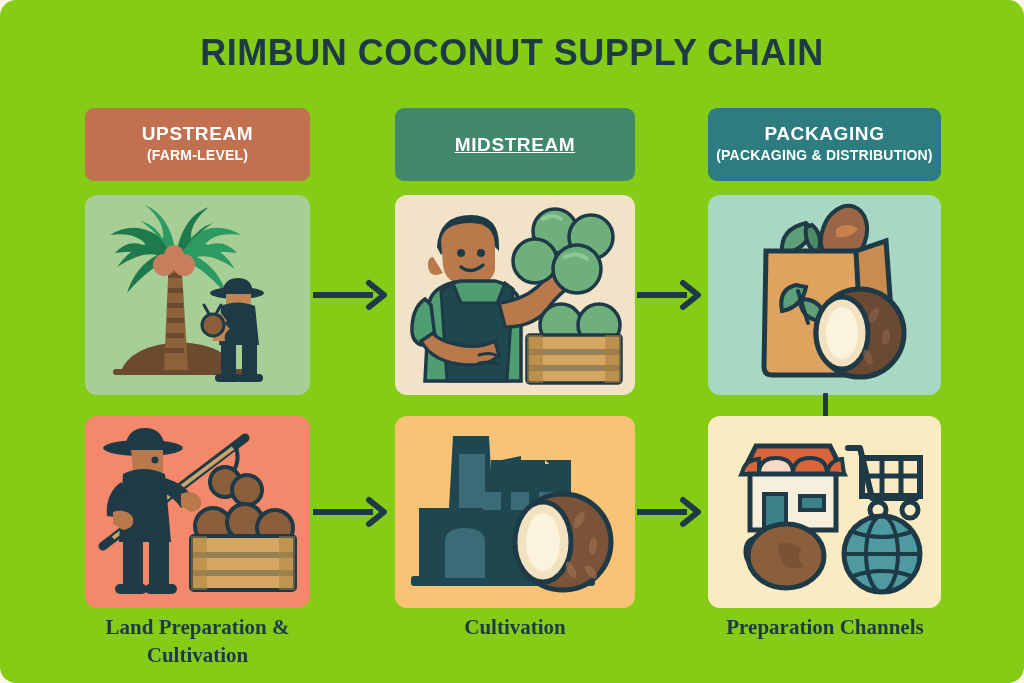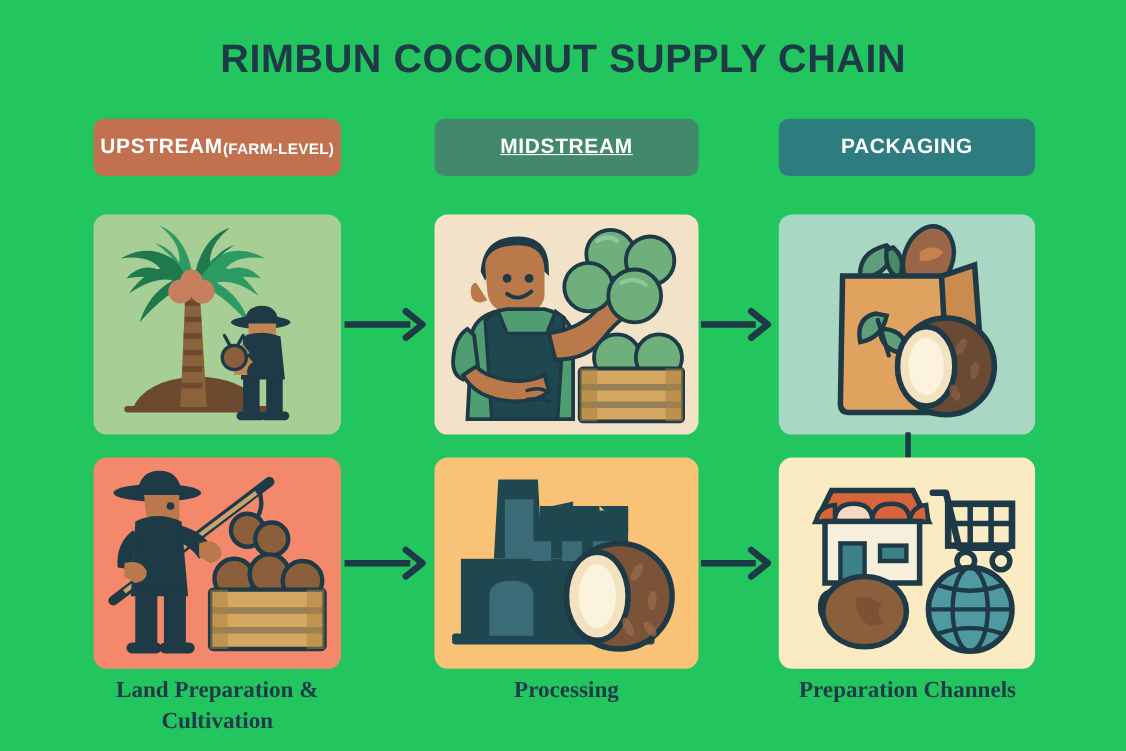--- a/index.html
+++ b/index.html
@@ -11,45 +11,46 @@
     height: 683px;
     background: #FDF6E3;
     font-family: "Liberation Sans", sans-serif;
     overflow: hidden;
     position: relative;
   }
   #infographic {
     position: relative;
     width: 1024px;
     height: 683px;
-    background: #22c55e;
+    background: #84cc16;
+    border-radius: 16px;
   }
 
   
   .title {
     position: absolute;
     top: 32px;
     left: 0;
     width: 1024px;
     text-align: center;
     font-size: 36px;
     font-weight: bold;
     letter-spacing: 0.5px;
     color: #1E3A47;
     font-family: "Liberation Sans", sans-serif;
   }
 
   
   .stage-header {
     position: absolute;
     top: 108px;
-    height: 52px;
+    height: 73px;
     border-radius: 9px;
     display: flex;
-    flex-direction: row;
+    flex-direction: column;
     align-items: center;
     justify-content: center;
     color: #FFFFFF;
     box-sizing: border-box;
     padding: 0 6px;
   }
   .stage-header .h-main {
     font-size: 19px;
     font-weight: bold;
     letter-spacing: 0.6px;
@@ -129,20 +130,21 @@
     <div class="h-main">UPSTREAM</div>
     <div class="h-sub">(FARM-LEVEL)</div>
   </div>
 
   <div class="stage-header" id="hdr-midstream">
     <div class="h-main">MIDSTREAM</div>
   </div>
 
   <div class="stage-header" id="hdr-downstream">
     <div class="h-main">PACKAGING</div>
+    <div class="h-sub">(PACKAGING &amp; DISTRIBUTION)</div>
   </div>
 
   <div class="panel" id="panel-r1c1">
     <svg viewBox="0 0 225 200" xmlns="http://www.w3.org/2000/svg">
       <g>
 
         <path d="M35 178 Q45 150 95 147 Q145 150 152 178 Z" fill="#6B4A2F"></path>
         <rect x="28" y="174" width="132" height="6" rx="3" fill="#6B4A2F"></rect>
 
         <path d="M84 60 L96 60 L103 175 L79 175 Z" fill="#8B6239"></path>
@@ -405,16 +407,16 @@
         <circle cx="174" cy="138" r="38" fill="#4E9AA0" stroke="#1E3A47" stroke-width="5"></circle>
         <line x1="136" y1="138" x2="212" y2="138" stroke="#1E3A47" stroke-width="4"></line>
         <ellipse cx="174" cy="138" rx="16" ry="38" fill="none" stroke="#1E3A47" stroke-width="4"></ellipse>
         <path d="M145 116 Q174 126 203 116" fill="none" stroke="#1E3A47" stroke-width="4"></path>
         <path d="M145 160 Q174 150 203 160" fill="none" stroke="#1E3A47" stroke-width="4"></path>
       </g>
     </svg>
   </div>
 
   <div class="caption" id="cap-1">Land Preparation &amp; Cultivation</div>
-  <div class="caption" id="cap-2">Processing</div>
+  <div class="caption" id="cap-2">Cultivation</div>
   <div class="caption" id="cap-3">Preparation Channels</div>
 
 </div>
 
 </body></html>

